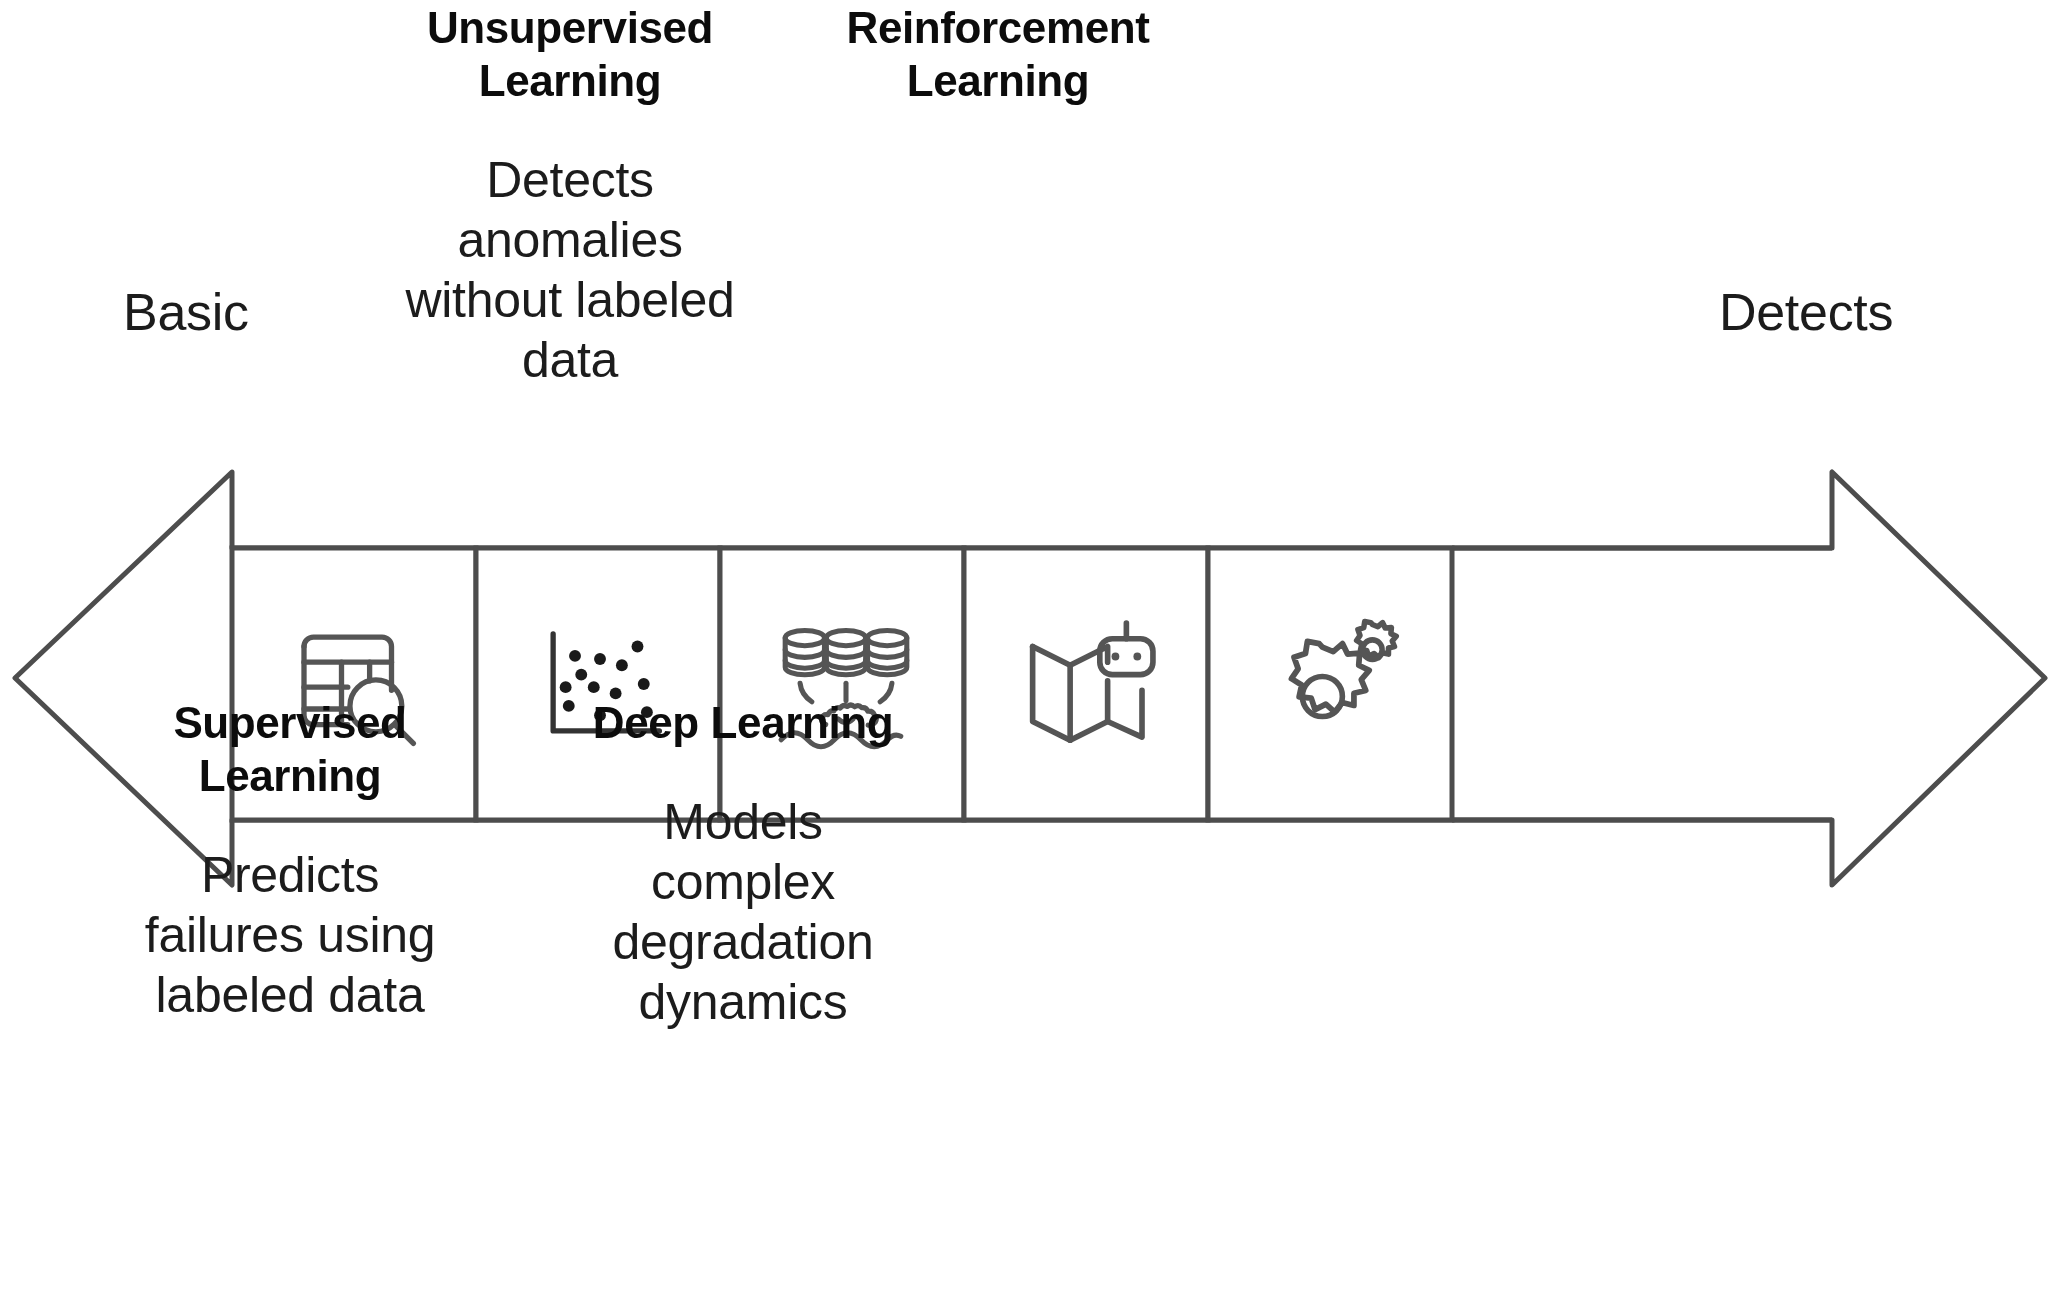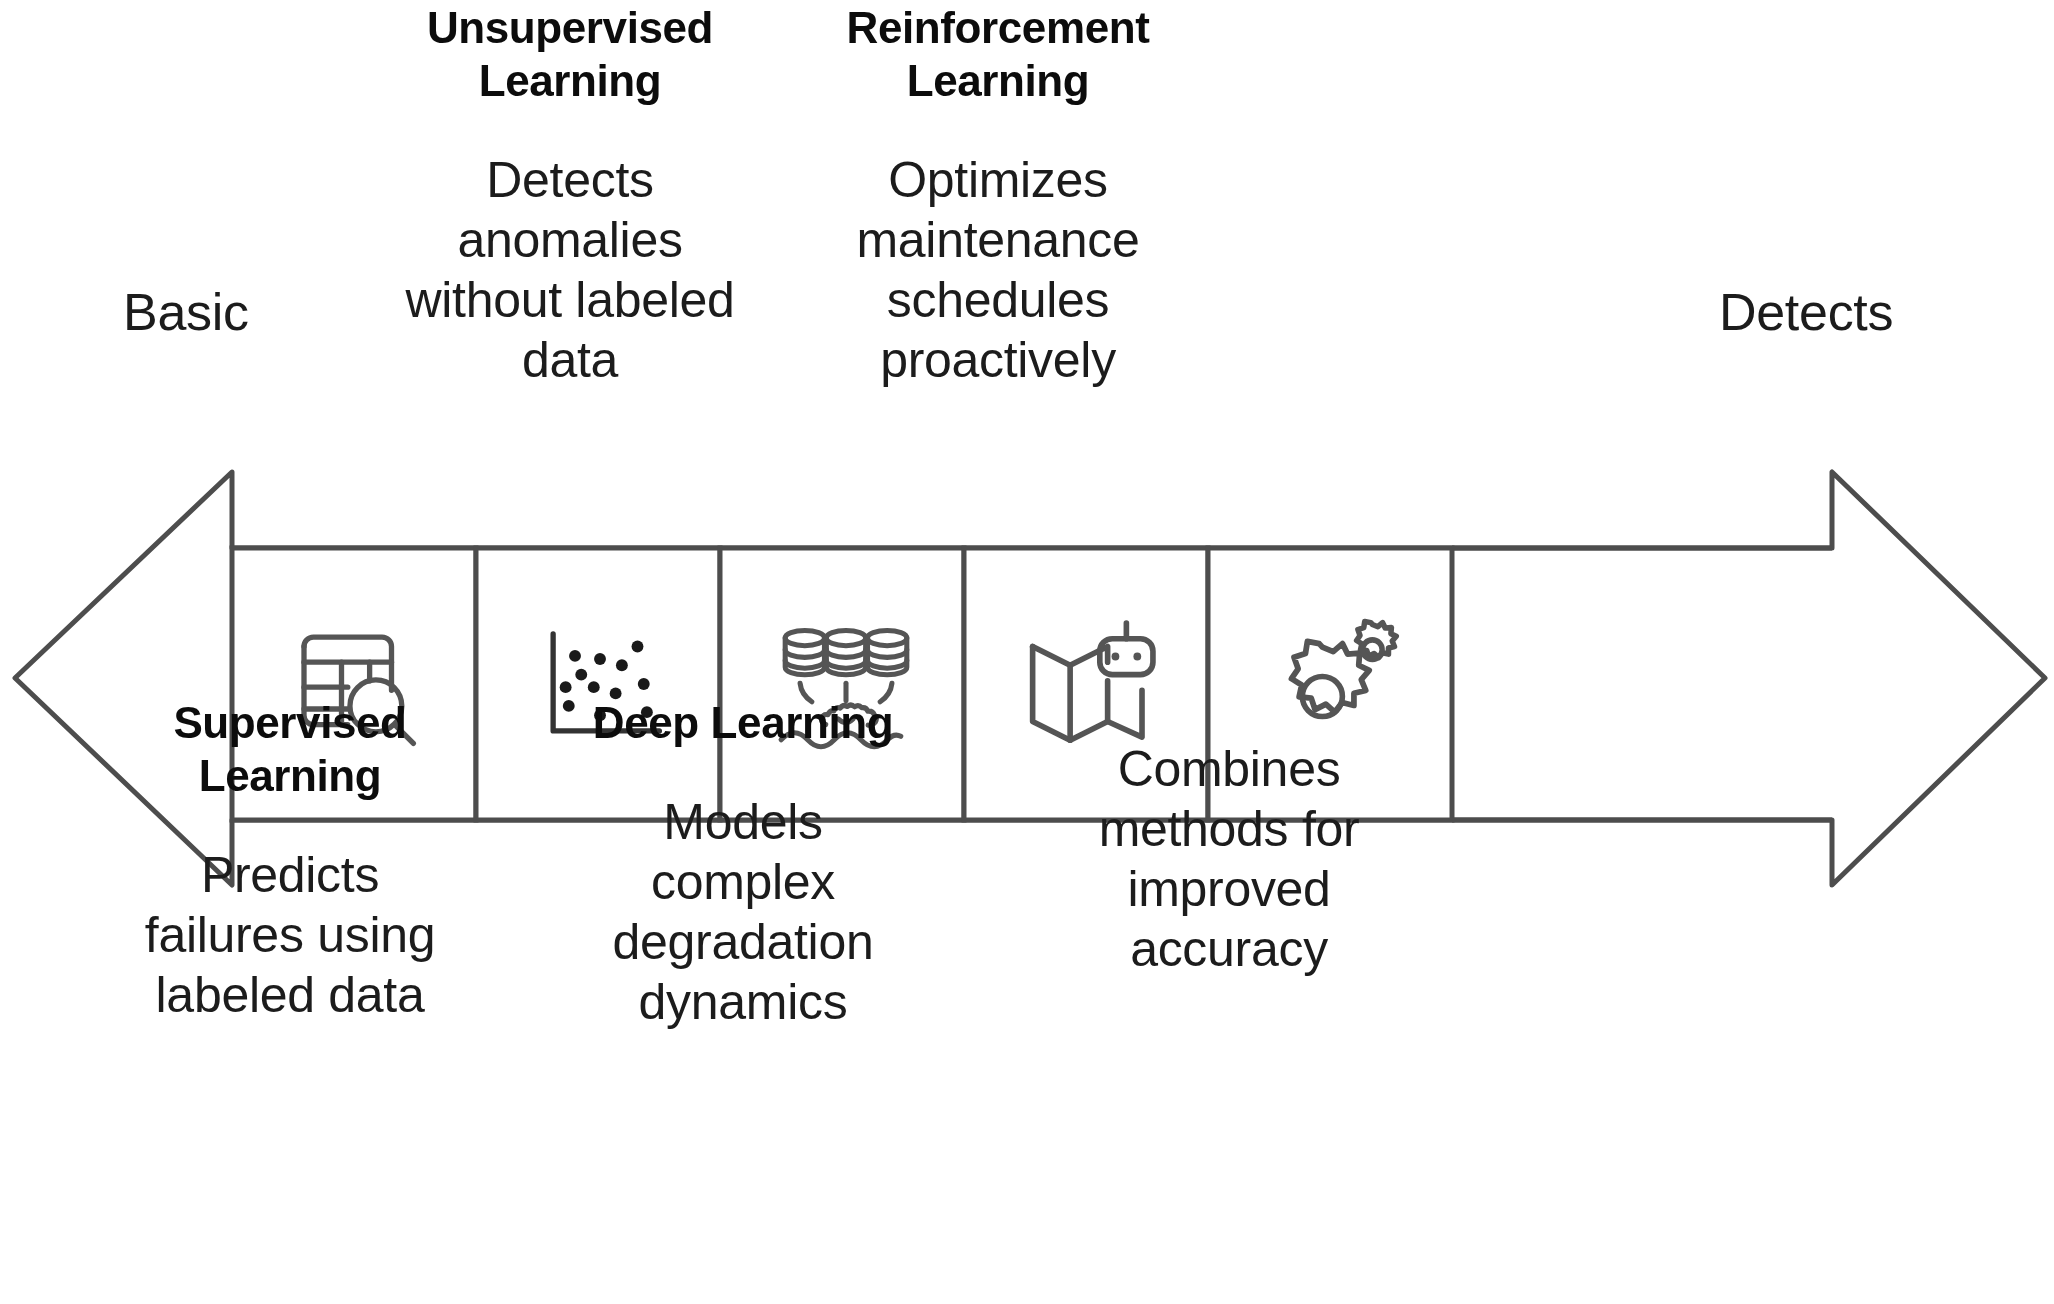--- a/index.html
+++ b/index.html
@@ -239,42 +239,34 @@
 Learning</span>
     <span class="desc">Detects
 anomalies
 without labeled
 data</span>
   </div>
 
   <div class="callout" id="callout-reinforcement">
     <span class="title">Reinforcement
 Learning</span>
-    <span class="desc">Optimizes
-maintenance
-schedules
-proactively</span>
   </div>
 
   <div class="callout" id="callout-supervised">
     <span class="title">Supervised
 Learning</span>
     <span class="desc">Predicts
 failures using
 labeled data</span>
   </div>
 
   <div class="callout" id="callout-deep">
     <span class="title">Deep Learning</span>
     <span class="desc">Models
 complex
 degradation
 dynamics</span>
   </div>
 
   <div class="callout" id="callout-hybrid">
-    <span class="desc">Combines
-methods for
-improved
-accuracy</span>
   </div>
 
 </div>
 
 </body></html>

